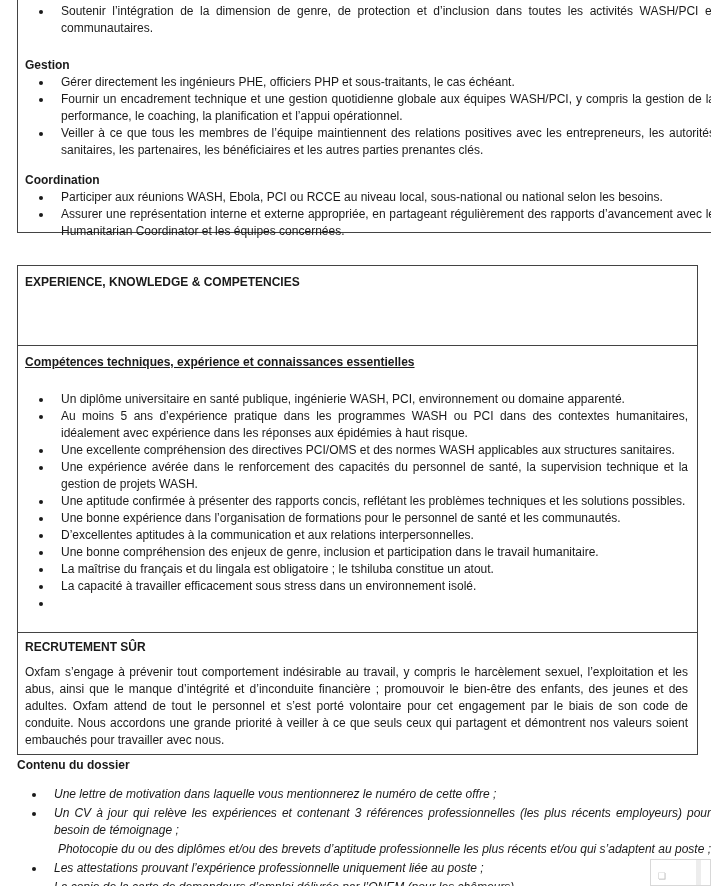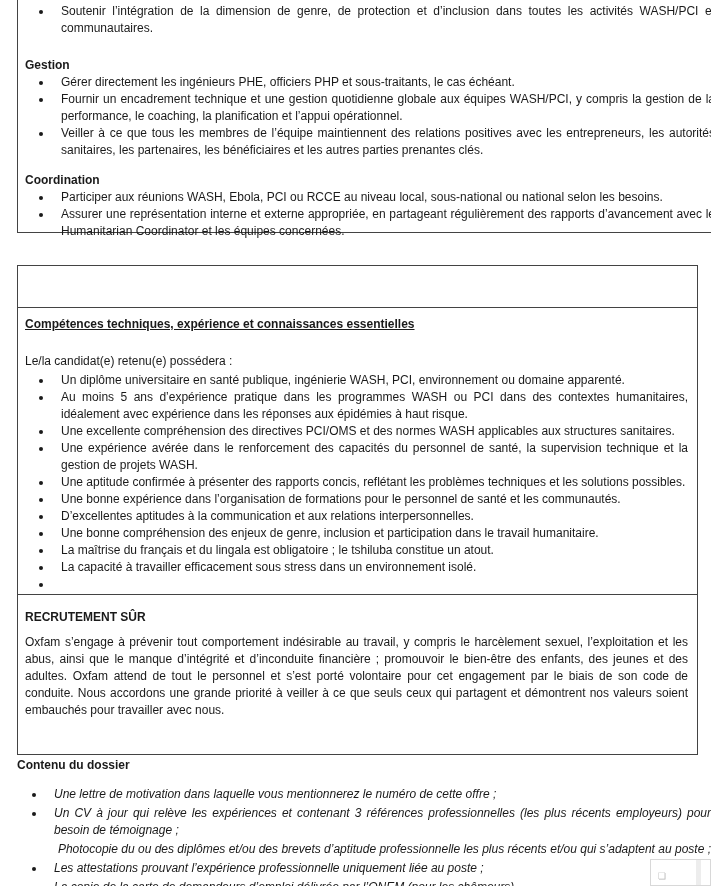--- a/index.html
+++ b/index.html
@@ -8,21 +8,21 @@
     background:#ffffff;color:#1a1a1a;
     font-family:"Liberation Sans","DejaVu Sans",sans-serif;
     font-size:12px;line-height:17px;
   }
   .box{position:absolute;border:1px solid #434343;background:#fff;box-sizing:border-box;}
   #box1{left:17px;top:0;width:708px;height:233px;border-top:none;padding:3px 9px 0 7px;}
   #box2{left:17px;top:265px;width:681px;height:490px;padding:0;}
   .row{box-sizing:border-box;padding:0 9px 0 7px;}
   #row-header{height:38px;padding-top:8px;font-weight:bold;}
   #row-comp{height:287px;border-top:1px solid #434343;padding-top:8px;margin-top:41px;}
-  #row-recr{height:165px;border-top:1px solid #434343;padding-top:14px;}
+  #row-recr{height:165px;border-top:1px solid #434343;padding-top:6px;}
   .heading{font-weight:bold;}
   .subheading{font-weight:bold;text-decoration:underline;margin:0 0 20px 0;}
   .lead{margin:0 0 2px 0;}
   ul{margin:0;padding:0 0 0 28px;list-style:disc;}
   li{text-align:justify;min-height:17px;padding-left:8px;}
   #box1 li{margin:0;}
   .sec-heading{margin-top:13px;}
   .just{text-align:justify;margin:0;}
   #recr-p1{margin-top:8px;}
   #recr-p2{margin-top:10px;}
@@ -54,23 +54,25 @@
     <li>Veiller à ce que tous les membres de l’équipe maintiennent des relations positives avec les entrepreneurs, les autorités sanitaires, les partenaires, les bénéficiaires et les autres parties prenantes clés.</li>
   </ul>
   <div class="heading sec-heading">Coordination</div>
   <ul>
     <li>Participer aux réunions WASH, Ebola, PCI ou RCCE au niveau local, sous-national ou national selon les besoins.</li>
     <li>Assurer une représentation interne et externe appropriée, en partageant régulièrement des rapports d’avancement avec le Humanitarian Coordinator et les équipes concernées.</li>
   </ul>
 </div>
 
 <div class="box" id="box2">
+  <div class="row" id="row-header">
+    <span>EXPERIENCE, KNOWLEDGE &amp; COMPETENCIES</span>
+  </div>
   <div class="row" id="row-comp">
     <div class="subheading">Compétences techniques, expérience et connaissances essentielles</div>
-    <p class="lead">Le/la candidat(e) retenu(e) possédera :</p>
     <ul>
       <li>Un diplôme universitaire en santé publique, ingénierie WASH, PCI, environnement ou domaine apparenté.</li>
       <li>Au moins 5 ans d’expérience pratique dans les programmes WASH ou PCI dans des contextes humanitaires, idéalement avec expérience dans les réponses aux épidémies à haut risque.</li>
       <li>Une excellente compréhension des directives PCI/OMS et des normes WASH applicables aux structures sanitaires.</li>
       <li>Une expérience avérée dans le renforcement des capacités du personnel de santé, la supervision technique et la gestion de projets WASH.</li>
       <li>Une aptitude confirmée à présenter des rapports concis, reflétant les problèmes techniques et les solutions possibles.</li>
       <li>Une bonne expérience dans l’organisation de formations pour le personnel de santé et les communautés.</li>
       <li>D’excellentes aptitudes à la communication et aux relations interpersonnelles.</li>
       <li>Une bonne compréhension des enjeux de genre, inclusion et participation dans le travail humanitaire.</li>
       <li>La maîtrise du français et du lingala est obligatoire ; le tshiluba constitue un atout.</li>

